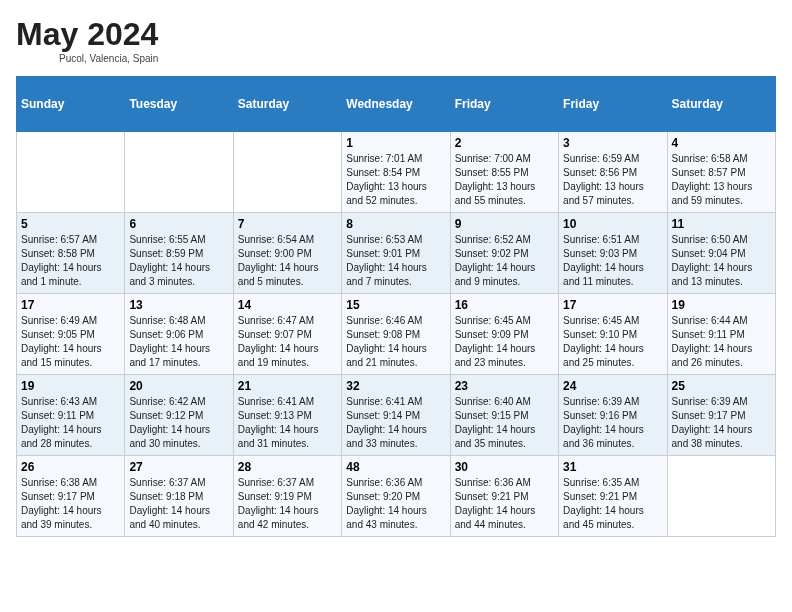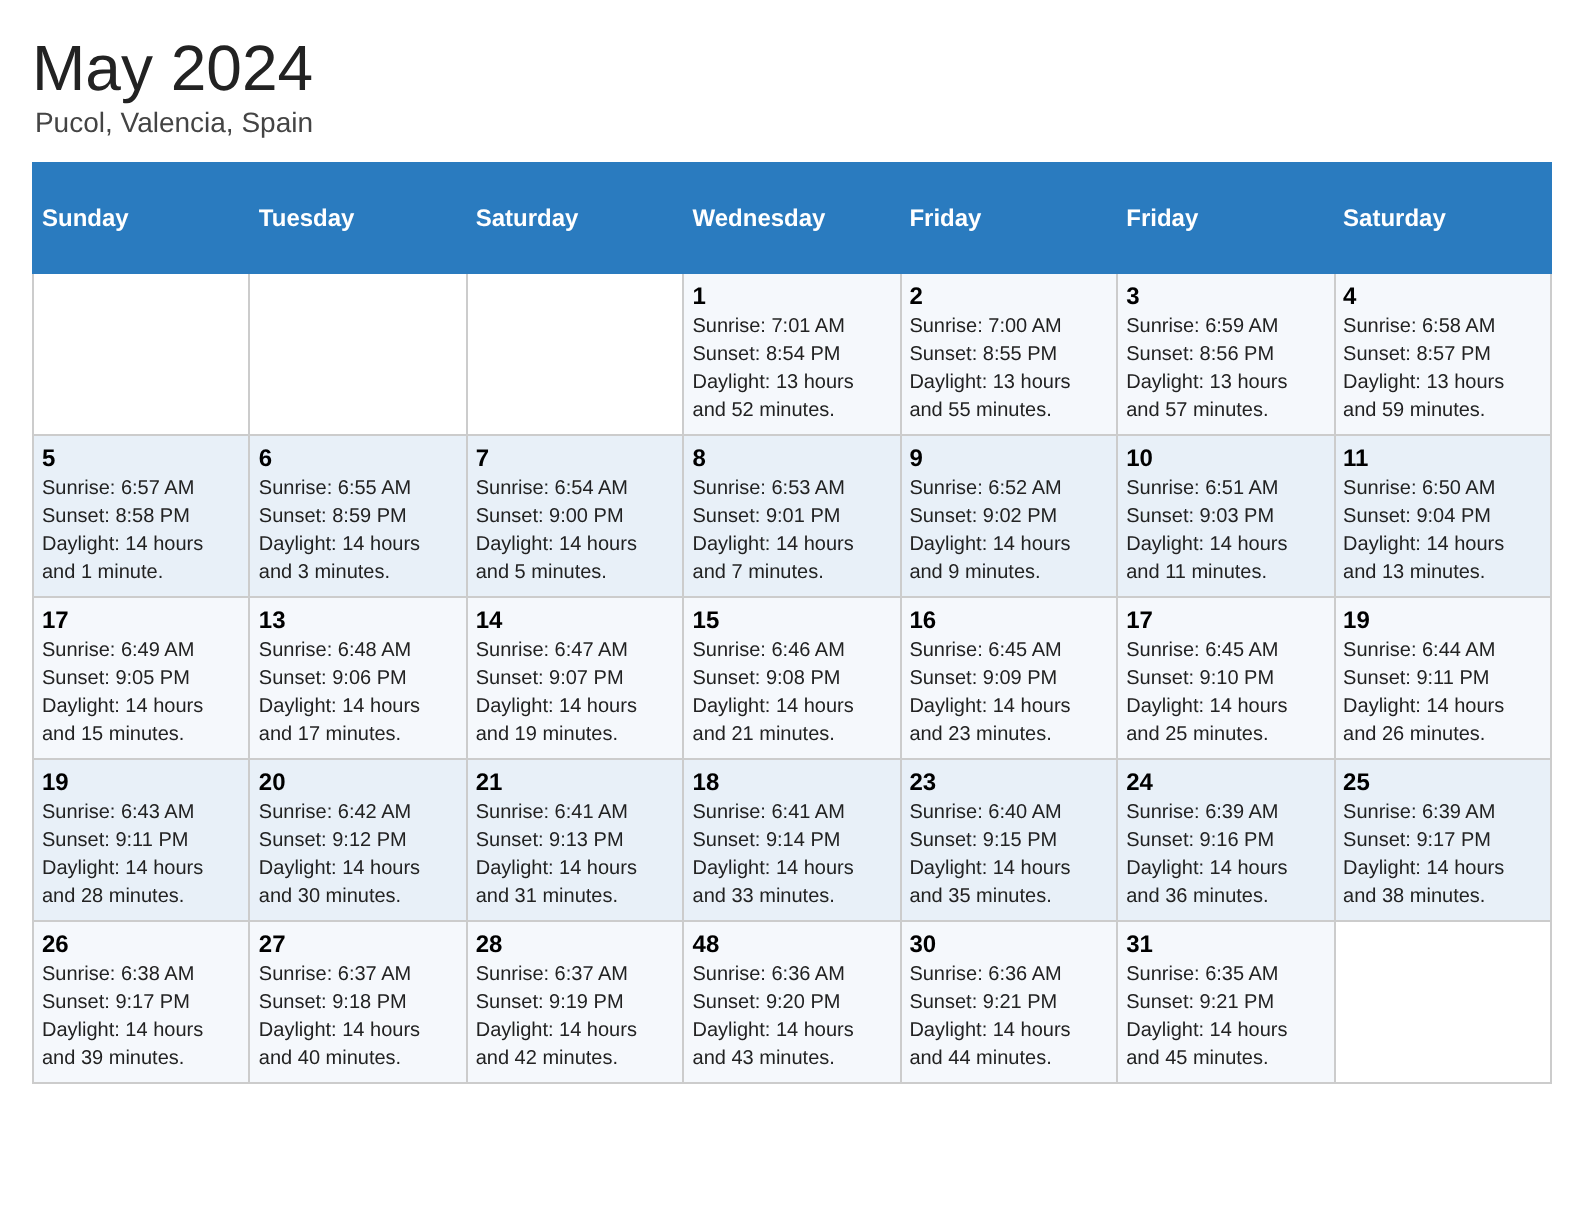--- a/index.html
+++ b/index.html
@@ -30,25 +30,25 @@
     .logo-blue { color: #1a6aab; }
     .logo-icon {
       width: 28px;
       height: 28px;
     }
     .title-block {
       text-align: right;
     }
     .month-year {
       font-size: 32px;
-      font-weight: normal;
+      font-weight: bold;
       color: #222;
     }
     .location {
-      font-size: 14px;
+      font-size: 10px;
       color: #444;
     }
     .calendar {
       width: 100%;
       border-collapse: collapse;
       font-size: 11px;
     }
     .calendar thead th {
       background: #2a7bbf;
       color: #fff;
@@ -197,21 +197,21 @@
         </td>
         <td>
           <span class="day-number">20</span>
           <div class="day-info">Sunrise: 6:42 AM<br>Sunset: 9:12 PM<br>Daylight: 14 hours and 30 minutes.</div>
         </td>
         <td>
           <span class="day-number">21</span>
           <div class="day-info">Sunrise: 6:41 AM<br>Sunset: 9:13 PM<br>Daylight: 14 hours and 31 minutes.</div>
         </td>
         <td>
-          <span class="day-number">18</span>
+          <span class="day-number">32</span>
           <div class="day-info">Sunrise: 6:41 AM<br>Sunset: 9:14 PM<br>Daylight: 14 hours and 33 minutes.</div>
         </td>
         <td>
           <span class="day-number">23</span>
           <div class="day-info">Sunrise: 6:40 AM<br>Sunset: 9:15 PM<br>Daylight: 14 hours and 35 minutes.</div>
         </td>
         <td>
           <span class="day-number">24</span>
           <div class="day-info">Sunrise: 6:39 AM<br>Sunset: 9:16 PM<br>Daylight: 14 hours and 36 minutes.</div>
         </td>

